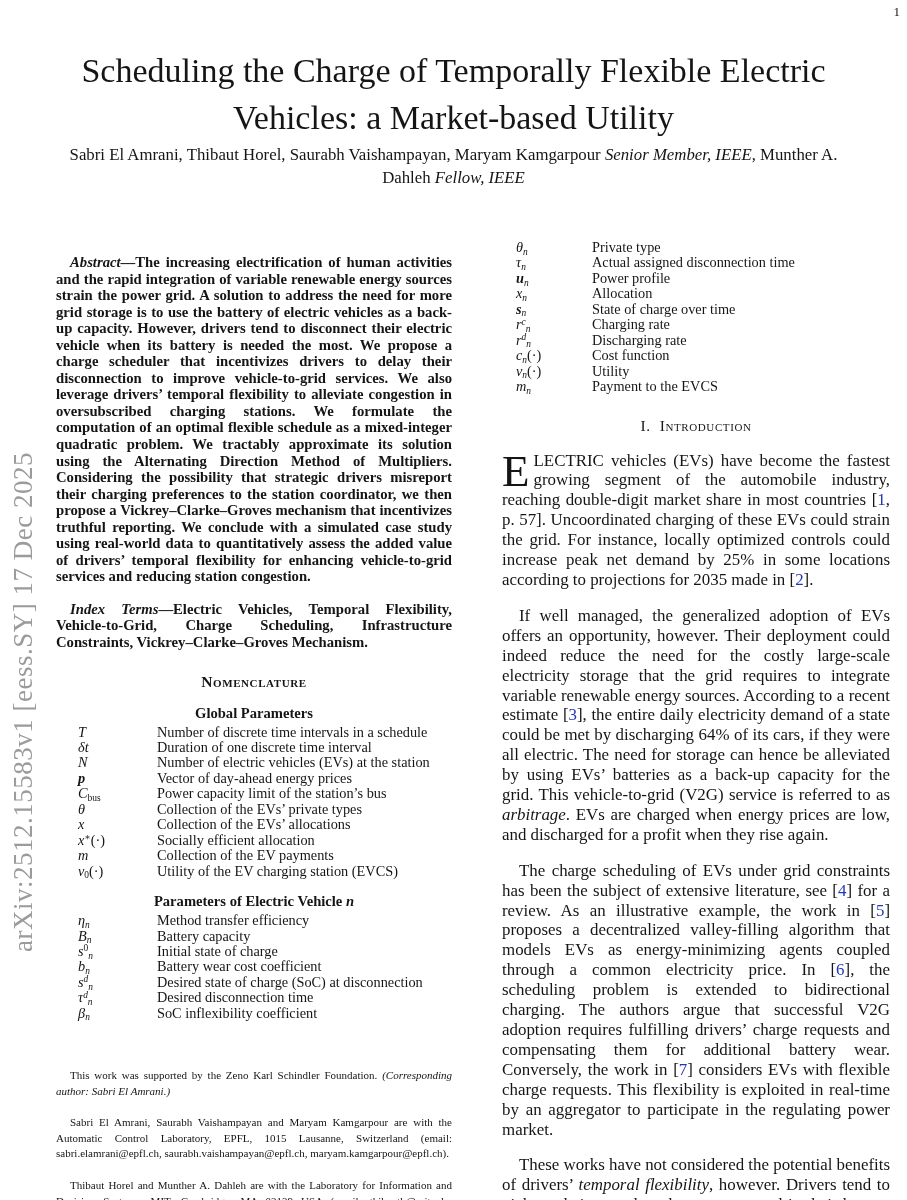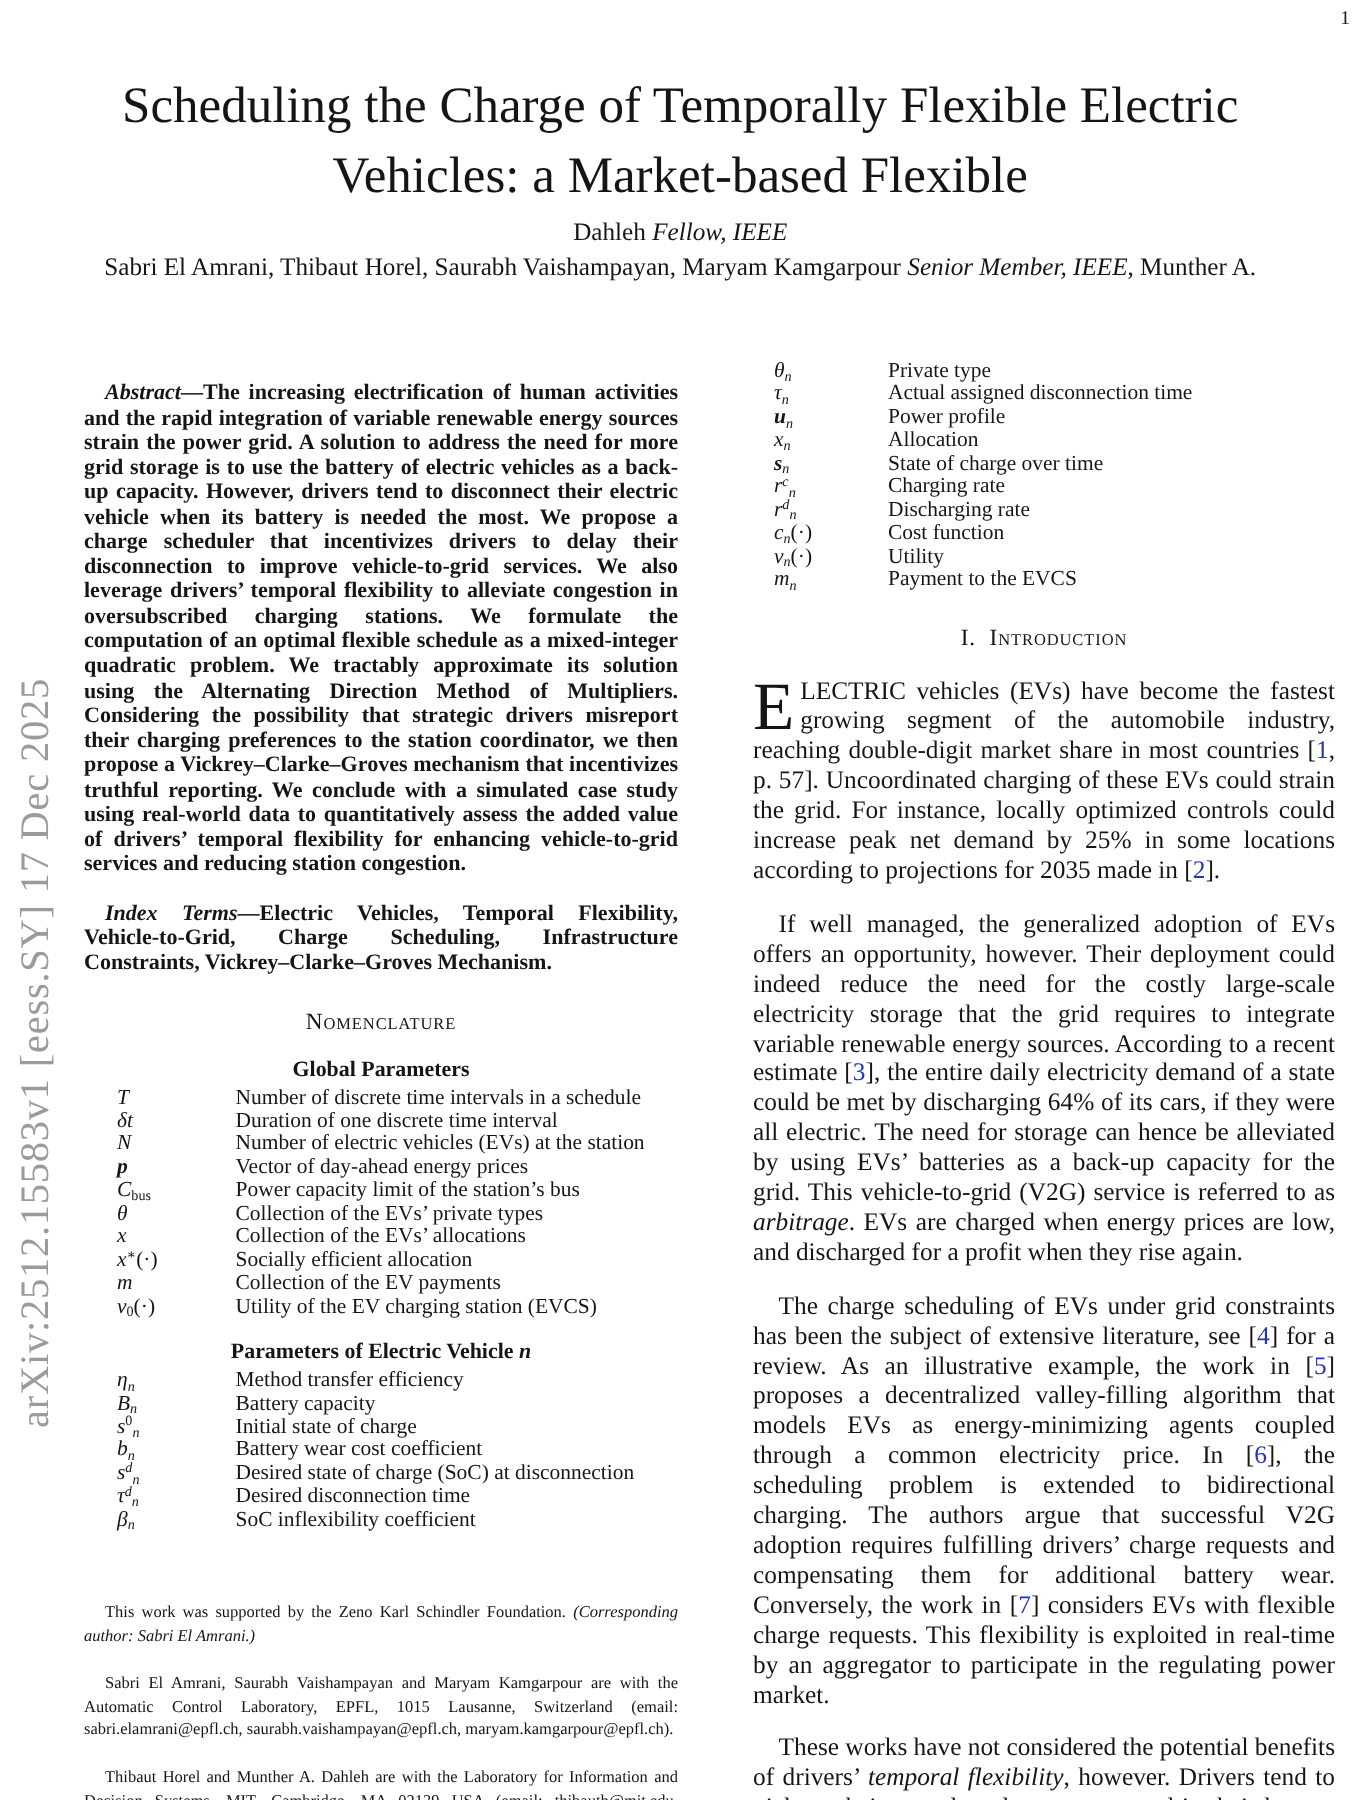--- a/index.html
+++ b/index.html
@@ -20,21 +20,21 @@
     font-size:16.8px;line-height:22.5px;}
   .col{position:absolute;}
   .col-left{left:40px;top:238px;width:428px;height:962px;}
   .col-right{left:486px;top:240px;width:420px;height:960px;font-family:Liberation Serif, serif;}
   p{margin:16px;}
   .abstract{font-weight:bold;font-size:14.7px;line-height:16.55px;
     text-align:justify;text-indent:14px;}
   .indexterms{margin-top:9px;}
   .schead{margin:0;font-weight:normal;font-size:15.5px;text-align:center;
     font-variant:small-caps;letter-spacing:.6px;}
-  .schead.nom{margin-top:22px;}
+  .schead.nom{margin-top:22px;font-weight:bold;}
   .schead.intro{margin:22px 0 12px;}
   .schead .num{margin-right:9px;}
   h3{margin:14px 0 3px;font-size:14.6px;text-align:center;font-weight:bold;}
   .nlist{font-size:14.3px;line-height:15.45px;}
   .nrow{position:relative;}
   .nl-left .nrow{padding-left:117px;}
   .nl-left .sym{position:absolute;left:38px;}
   .nl-right .nrow{padding-left:106px;}
   .nl-right .sym{position:absolute;left:30px;}
   .footnote{position:absolute;left:0;top:814px;width:428px;
@@ -53,26 +53,26 @@
 <body>
 
 <div class="page">
 
   <div class="pageno">1</div>
 
   <div class="watermark">arXiv:2512.15583v1  [eess.SY]  17 Dec 2025</div>
 
   <div class="title">
     <div>Scheduling the Charge of Temporally Flexible Electric</div>
-    <div>Vehicles: a Market-based Flexible</div>
+    <div>Vehicles: a Market-based Utility</div>
   </div>
 
   <div class="authors">
+    <div><span>Sabri El Amrani, Thibaut Horel, Saurabh Vaishampayan, Maryam Kamgarpour </span><span class="i">Senior Member, IEEE</span><span>, Munther A.</span></div>
     <div><span>Dahleh </span><span class="i">Fellow, IEEE</span></div>
-    <div><span>Sabri El Amrani, Thibaut Horel, Saurabh Vaishampayan, Maryam Kamgarpour </span><span class="i">Senior Member, IEEE</span><span>, Munther A.</span></div>
   </div>
 
   <div class="col col-left">
     <p class="abstract"><span class="i">Abstract</span><span>—The increasing electrification of human activities and the rapid integration of variable renewable energy sources strain the power grid. A solution to address the need for more grid storage is to use the battery of electric vehicles as a back-up capacity. However, drivers tend to disconnect their electric vehicle when its battery is needed the most. We propose a charge scheduler that incentivizes drivers to delay their disconnection to improve vehicle-to-grid services. We also leverage drivers’ temporal flexibility to alleviate congestion in oversubscribed charging stations. We formulate the computation of an optimal flexible schedule as a mixed-integer quadratic problem. We tractably approximate its solution using the Alternating Direction Method of Multipliers. Considering the possibility that strategic drivers misreport their charging preferences to the station coordinator, we then propose a Vickrey–Clarke–Groves mechanism that incentivizes truthful reporting. We conclude with a simulated case study using real-world data to quantitatively assess the added value of drivers’ temporal flexibility for enhancing vehicle-to-grid services and reducing station congestion.</span></p>
     <p class="abstract indexterms"><span class="i">Index Terms</span><span>—Electric Vehicles, Temporal Flexibility, Vehicle-to-Grid, Charge Scheduling, Infrastructure Constraints, Vickrey–Clarke–Groves Mechanism.</span></p>
 
     <h2 class="schead nom">Nomenclature</h2>
 
     <h3>Global Parameters</h3>
     <div class="nlist nl-left">

